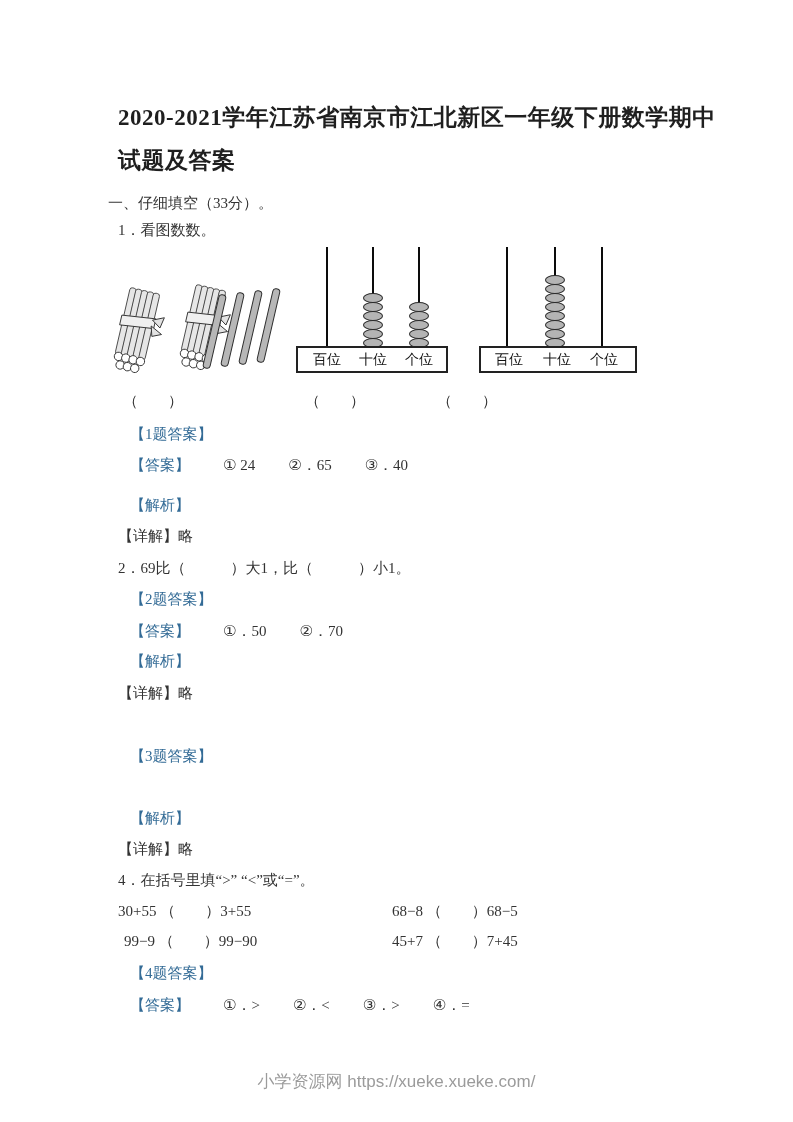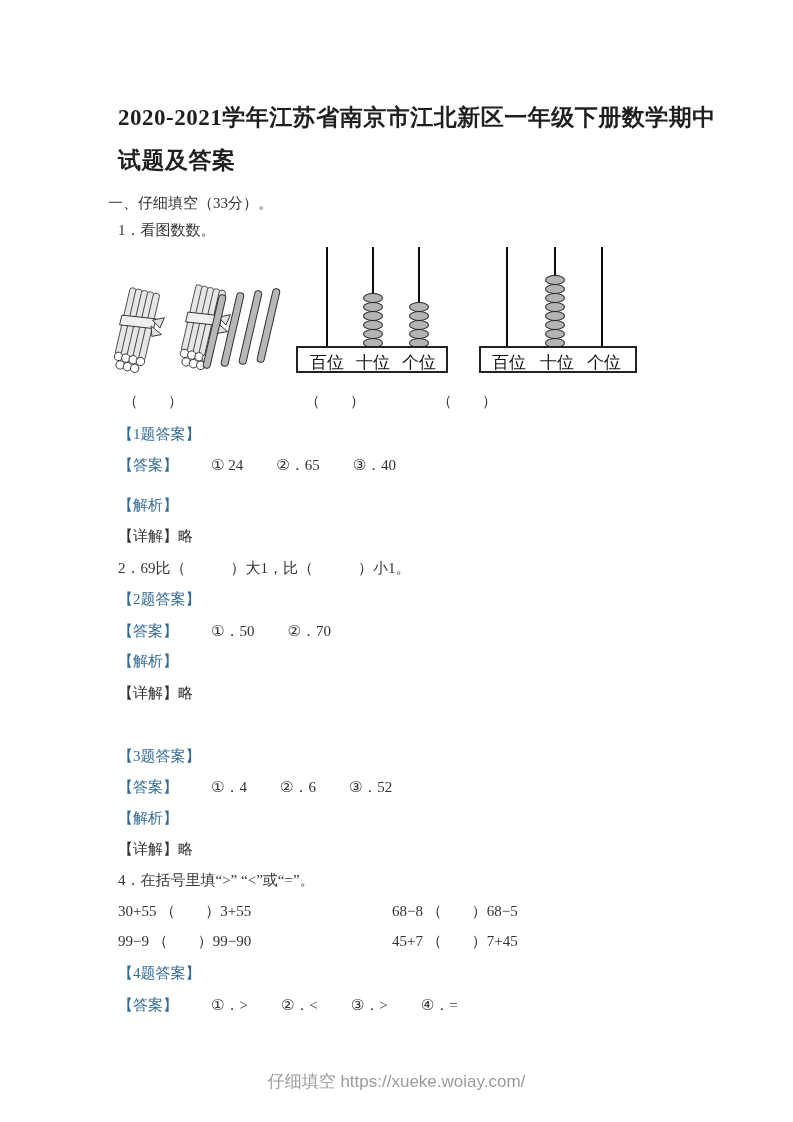--- a/index.html
+++ b/index.html
@@ -3,33 +3,33 @@
 <meta charset="utf-8">
 <style>
   html,body{margin:0;padding:0;background:#ffffff;}
   #page{
     position:relative;width:793px;height:1122px;background:#ffffff;overflow:hidden;
     font-family:"Liberation Serif","DejaVu Serif","DejaVu Sans",serif;
     color:#333333;
   }
   .line{position:absolute;white-space:nowrap;font-size:15px;line-height:1.25;text-align:right;}
   .title{font-size:23px;font-weight:bold;color:#1f1f1f;letter-spacing:0.5px;}
-  .blue{color:#336b96;}
+  .blue{color:#336b96;margin-left:12px;}
   .ans-row .item{margin-left:33px;color:#333;}
   .ans-row .item:first-of-type{margin-left:23px;}
 
   
   .abacus{position:absolute;}
   .rod{position:absolute;top:0;width:2px;height:100px;background:#0c0c0c;}
   .bead-col{position:absolute;bottom:25px;display:flex;flex-direction:column;align-items:center;}
   .bead{width:20px;height:10px;background:#b4b4b4;border:1px solid #2b2b2b;border-radius:50%;
         margin-top:-1px;box-sizing:border-box;}
   .frame{position:absolute;left:0;right:0;bottom:0;height:27px;border:2px solid #222;
          background:#fff;box-sizing:border-box;}
-  .alabel{position:absolute;top:3px;transform:translateX(-50%);font-size:17px;color:#111;
+  .alabel{position:absolute;top:3px;transform:translateX(-50%);font-size:14px;color:#111;
           white-space:nowrap;}
 
   .footer{position:absolute;left:0;right:0;top:1070px;text-align:center;color:#9b9b9b;
           font-family:"Liberation Sans","DejaVu Sans",sans-serif;font-size:17px;}
 </style>
 </head>
 <body>
 
 <div id="page">
 
@@ -135,31 +135,28 @@
 
   <div class="line" style="top:559px;left:118px">2．69比（　　　）大1，比（　　　）小1。</div>
   <div class="line blue" style="top:590px;left:118px">【2题答案】</div>
   <div class="line ans-row" style="top:622px;left:118px">
     <span class="blue">【答案】</span><span class="item">①．50</span><span class="item">②．70</span>
   </div>
   <div class="line blue" style="top:652px;left:118px">【解析】</div>
   <div class="line" style="top:684px;left:118px">【详解】略</div>
 
   <div class="line blue" style="top:747px;left:118px">【3题答案】</div>
-  <div class="line ans-row" style="top:778px;left:118px">
-    <span class="blue">【答案】</span><span class="item">①．4</span><span class="item">②．6</span><span class="item">③．52</span>
-  </div>
   <div class="line blue" style="top:809px;left:118px">【解析】</div>
   <div class="line" style="top:840px;left:118px">【详解】略</div>
 
   <div class="line" style="top:871px;left:118px">4．在括号里填“&gt;” “&lt;”或“=”。</div>
   <div class="line" style="top:902px;left:118px">30+55 （　　）3+55</div>
   <div class="line" style="top:902px;left:392px">68−8 （　　）68−5</div>
-  <div class="line" style="top:932px;left:118px">99−9 （　　）99−90</div>
+  <div class="line" style="top:932px;left:124px">99−9 （　　）99−90</div>
   <div class="line" style="top:932px;left:392px">45+7 （　　）7+45</div>
   <div class="line blue" style="top:964px;left:118px">【4题答案】</div>
   <div class="line ans-row" style="top:996px;left:118px">
     <span class="blue">【答案】</span><span class="item">①．&gt;</span><span class="item">②．&lt;</span><span class="item">③．&gt;</span><span class="item">④．=</span>
   </div>
 
-  <div class="footer">仔细填空 https://xueke.woiay.com/</div>
+  <div class="footer">小学资源网 https://xueke.xueke.com/</div>
 
 </div>
 
 </body></html>

